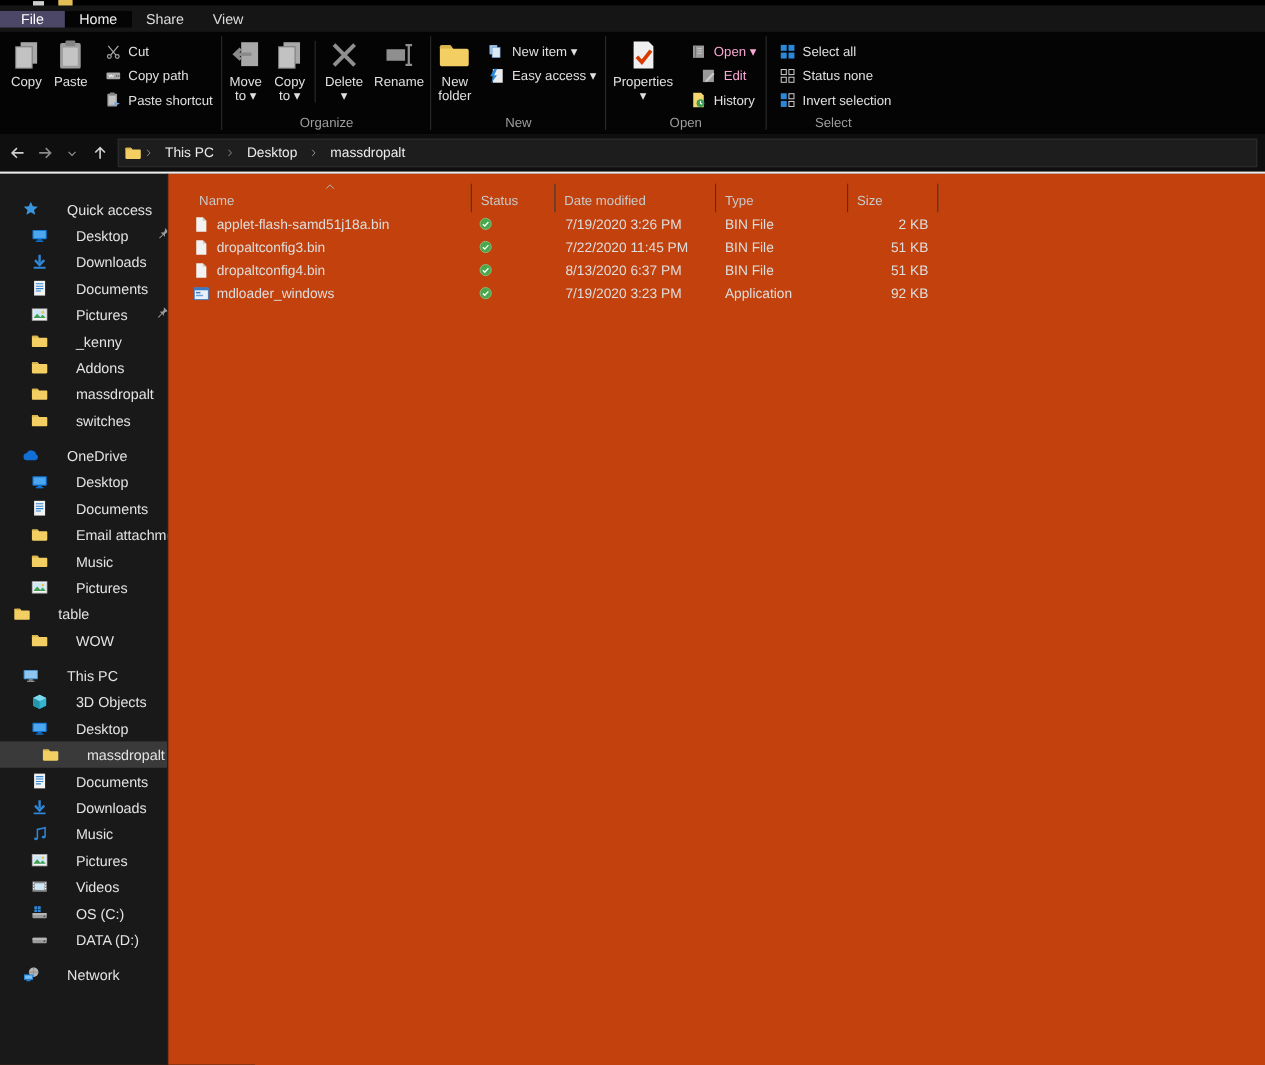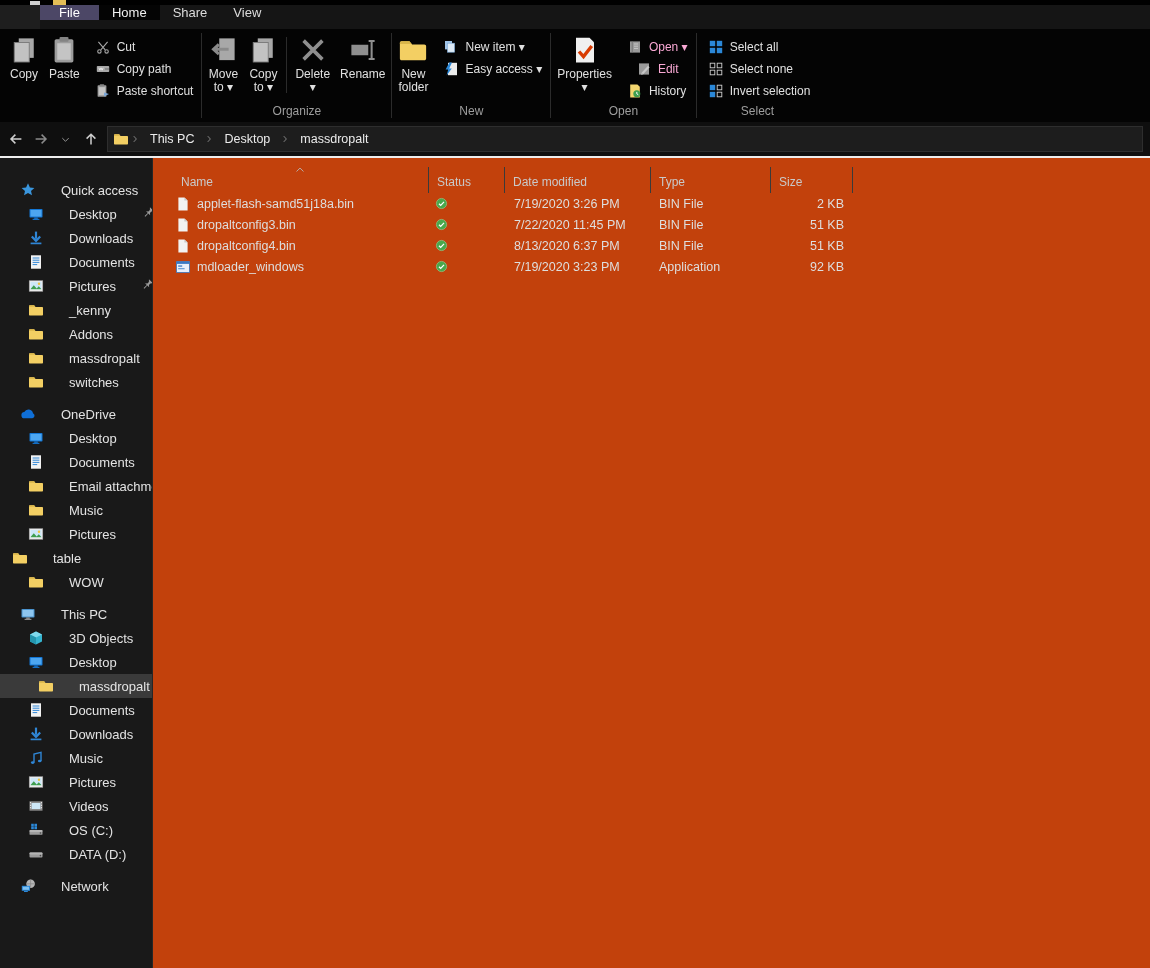--- a/index.html
+++ b/index.html
@@ -6,21 +6,21 @@
   html,body { width:1150px; height:968px; overflow:hidden; }
   body { background:#1e1e1e; font-family:"Liberation Sans", sans-serif; color:#e6e6e6; }
   .ic { display:inline-flex; align-items:center; justify-content:center; flex:none; }
 
   
   .titlebar { height:5px; background:#000; position:relative; }
   .titlebar .frag1 { position:absolute; left:30px; top:1px; width:10px; height:4px; background:#cfcfcf; }
   .titlebar .frag2 { position:absolute; left:53px; top:0; width:13px; height:5px; background:#e3bd56; }
 
   
-  .tabsrow { height:24px; background:#151515; display:flex; align-items:flex-start;margin-left:40px; }
+  .tabsrow { height:24px; background:#151515; display:flex; align-items:center; }
   .tab { padding:0 13px; display:flex; align-items:center; font-size:13px; color:#dcdcdc; cursor:default; }
   .tab.file { background:#4c4766; color:#fff; padding:0 19px; }
   .tab.active { background:#040404; color:#f0f0f0; }
 
   
   .ribbon { height:93px; background:#040404; display:flex; align-items:stretch; padding-left:4px; }
   .group { display:flex; flex-direction:column; padding-top:2px; }
   .gcontent { display:flex; align-items:flex-start; flex:1; }
   .glabel { text-align:center; font-size:12px; color:#9e9e9e; padding:1px 0 4px; }
   .gsep { width:1px; background:#2b2b2b; margin:4px 1px; align-self:stretch; }
@@ -272,21 +272,21 @@
             <span class="ic" style="width:16px;height:16px">
               <svg viewBox="0 0 16 16" width="16" height="16">
                 <g fill="none" stroke="#d0d0d0" stroke-width=".9">
                   <rect x="2.2" y="2.2" width="4.6" height="4.6"></rect>
                   <rect x="9.2" y="2.2" width="4.6" height="4.6"></rect>
                   <rect x="2.2" y="9.2" width="4.6" height="4.6"></rect>
                   <rect x="9.2" y="9.2" width="4.6" height="4.6"></rect>
                 </g>
               </svg>
             </span>
-            <span>Select none</span>
+            <span>Status none</span>
           </div>
           <div class="smallbtn">
             <span class="ic" style="width:16px;height:16px">
               <svg viewBox="0 0 16 16" width="16" height="16">
                 <rect x="1.8" y="1.8" width="5.4" height="5.4" fill="#2b88d8"></rect>
                 <rect x="9.2" y="2.2" width="4.6" height="4.6" fill="none" stroke="#d0d0d0" stroke-width=".9"></rect>
                 <rect x="1.8" y="8.8" width="5.4" height="5.4" fill="#2b88d8"></rect>
                 <rect x="9.2" y="9.2" width="4.6" height="4.6" fill="none" stroke="#d0d0d0" stroke-width=".9"></rect>
               </svg>
             </span>

